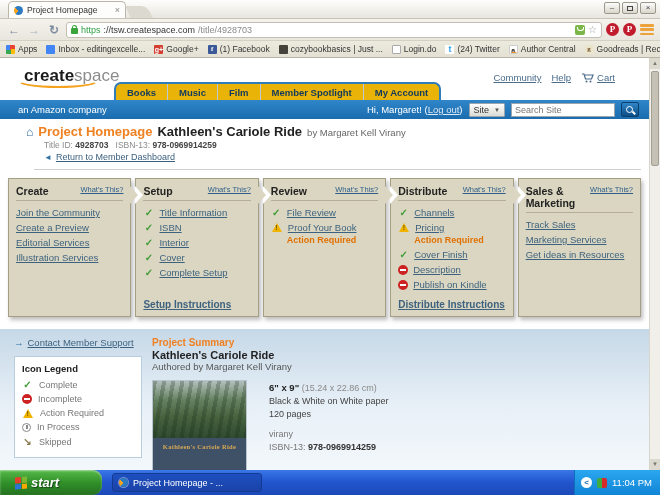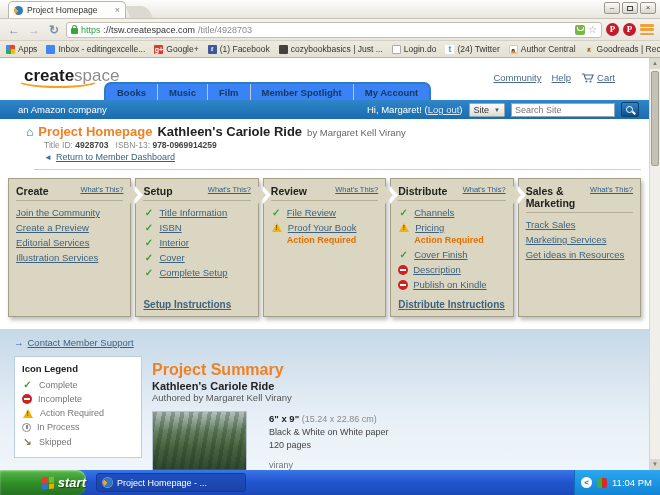--- a/index.html
+++ b/index.html
@@ -60,21 +60,21 @@
 
   
   .site-head { height:42px; position:relative; background:#fff; }
   .logo { position:absolute; left:24px; top:8px; font-size:17px; }
   .logo b { color:#1c1c1c; }
   .logo span { color:#8d8d8d; }
   .logo::after { content:""; position:absolute; left:-8px; bottom:-2px; width:80px; height:12px; border:2px solid transparent; border-bottom:2px solid #f5a21f; border-radius:50%; }
   .util { position:absolute; right:34px; top:14px; display:flex; gap:10px; font-size:9.5px; align-items:center; }
   .util a { color:#4a6b8a; text-decoration:underline; }
   .cart-wrap { display:flex; align-items:flex-end; gap:3px; }
-  .navtabs { position:absolute; left:104px; bottom:0; display:flex; background:#3b82f6; border:2px solid #2e7cba; border-bottom:none; border-radius:7px 7px 0 0; overflow:hidden; }
+  .navtabs { position:absolute; left:114px; bottom:0; display:flex; background:#eab308; border:2px solid #2e7cba; border-bottom:none; border-radius:7px 7px 0 0; overflow:hidden; }
   .navtab { padding:3px 11px 2px; font-size:9.5px; font-weight:bold; color:#123a5c; border-right:1px solid #b9c9d6; white-space:nowrap; }
   .navtab:last-child { border-right:none; }
   .bluebar { height:19px; background:linear-gradient(#2f86c9,#1a6cae); display:flex; align-items:center; color:#fff; font-size:9.5px; padding:0 10px 0 18px; gap:6px; }
   .amazon-tag { flex:1; }
   .greet a { color:#dce9f5; text-decoration:underline; }
   .site-sel { background:linear-gradient(#fdfdfd,#dcdcd6); color:#333; border:1px solid #9aa5ad; font-size:9px; padding:0 4px; height:14px; display:flex; align-items:center; gap:5px; border-radius:1px; }
   .site-sel .dd { font-size:6px; color:#555; }
   .search-in { width:104px; height:14px; border:1px solid #9aa5ad; font-size:9px; padding:0 3px; color:#333; font-family:"Liberation Sans",sans-serif; }
   .search-btn { width:18px; height:15px; background:linear-gradient(#2f86c9,#0d4d86); border:1px solid #0b3f6e; border-radius:2px; position:relative; }
   .search-btn::before { content:""; position:absolute; left:4px; top:3px; width:5px; height:5px; border:1.5px solid #fff; border-radius:50%; }
@@ -121,39 +121,39 @@
   
   .bottom { margin-top:12px; background:linear-gradient(#c6d8e7,#e8f0f7 45%, #f8fbfd); min-height:172px; display:flex; padding:8px 8px 0 14px; gap:10px; }
   .left-col { width:128px; flex:none; }
   .contact { display:flex; gap:4px; align-items:center; font-size:9.5px; margin-bottom:8px; }
   .contact .arr { color:#2f6fa8; font-weight:bold; }
   .contact a { color:#3c627f; text-decoration:underline; }
   .legend { background:#fff; border:1px solid #b9cfe0; padding:6px 7px; }
   .legend h4 { font-size:9.5px; color:#222; margin-bottom:5px; }
   .leg-row { display:flex; gap:6px; align-items:center; margin-bottom:4px; font-size:9px; color:#777; }
   .summary { flex:1; }
-  .sum-head { color:#f08122; font-weight:bold; font-size:16px;margin-top:24px; }
+  .sum-head { color:#f08122; font-weight:bold; font-size:10px; }
   .sum-title { color:#222; font-weight:bold; font-size:11px; margin-top:1px; }
   .sum-auth { color:#555; font-size:9.5px; margin-bottom:8px; }
   .sum-row { display:flex; gap:22px; }
   .cover { width:95px; height:118px; flex:none; background:#3e5166; border:1px solid #b9c5cf; display:flex; flex-direction:column; }
   .cover-photo { height:57px; background:linear-gradient(180deg,#b3bfbd 0%,#93a796 14%,#64805f 34%,#47633f 62%,#2f4a31 100%); }
   .cover-photo i { display:block; height:100%; background:repeating-linear-gradient(100deg, rgba(20,40,20,.25) 0 4px, transparent 4px 9px); }
   .cover-title { color:#d8a855; font-family:"Liberation Serif",serif; font-size:6.5px; text-align:center; padding-top:5px; font-weight:bold; letter-spacing:.3px; }
   .details { flex:1; font-size:9px; color:#444; padding-top:2px; }
   .d-size b { color:#222; font-size:9.5px; }
   .d-size span { color:#8a8a8a; }
   .details .ln { margin-bottom:3px; }
   .d-owner { color:#777; margin-top:10px; }
   .d-isbn { color:#777; }
   .d-isbn b { color:#333; }
 
   
   .taskbar { height:25px; background:linear-gradient(#3a77e8,#2257d0 45%,#1c49b8); display:flex; align-items:stretch; }
-  .start { width:86px; background:linear-gradient(#56b948,#2f8d28 55%,#257220); border-radius:0 9px 9px 0; display:flex; align-items:center; gap:4px; padding-left:7px; color:#fff; font-weight:bold; font-style:italic; font-size:13px; text-shadow:1px 1px 1px rgba(0,0,0,.5); box-shadow:inset 0 1px 2px rgba(255,255,255,.5);justify-content:flex-end; }
+  .start { width:102px; background:linear-gradient(#56b948,#2f8d28 55%,#257220); border-radius:0 9px 9px 0; display:flex; align-items:center; gap:4px; padding-left:15px; color:#fff; font-weight:bold; font-style:italic; font-size:13px; text-shadow:1px 1px 1px rgba(0,0,0,.5); box-shadow:inset 0 1px 2px rgba(255,255,255,.5); }
   .flag { width:12px; height:12px; display:grid; grid-template-columns:1fr 1fr; gap:1px; transform:skewY(-5deg); }
   .flag i:nth-child(1){background:#e33f2b;} .flag i:nth-child(2){background:#7db72f;}
   .flag i:nth-child(3){background:#2c74d6;} .flag i:nth-child(4){background:#f6a800;}
   .task { margin:3px 0 3px 10px; width:150px; background:linear-gradient(#1e4fc0,#1a43a8); border:1px solid #153a92; border-radius:3px; display:flex; align-items:center; gap:5px; padding:0 6px; color:#fff; font-size:9px; }
   .task .favicon.cs { box-shadow:0 0 0 1px rgba(255,255,255,.4); }
   .tray { margin-left:auto; background:linear-gradient(#2ba7ef,#1184d6); border-left:1px solid #0e6eb8; display:flex; align-items:center; gap:5px; padding:0 8px 0 6px; color:#fff; font-size:9.5px; }
   .tray-chevron { width:11px; height:11px; background:#fff; color:#1a6cae; border-radius:50%; font-size:8px; font-weight:bold; text-align:center; line-height:11px; }
   .tray-app { width:10px; height:10px; background:conic-gradient(#d62b2b 0 50%, #3fae3f 50%); border-radius:2px; }
 </style>
 </head>

